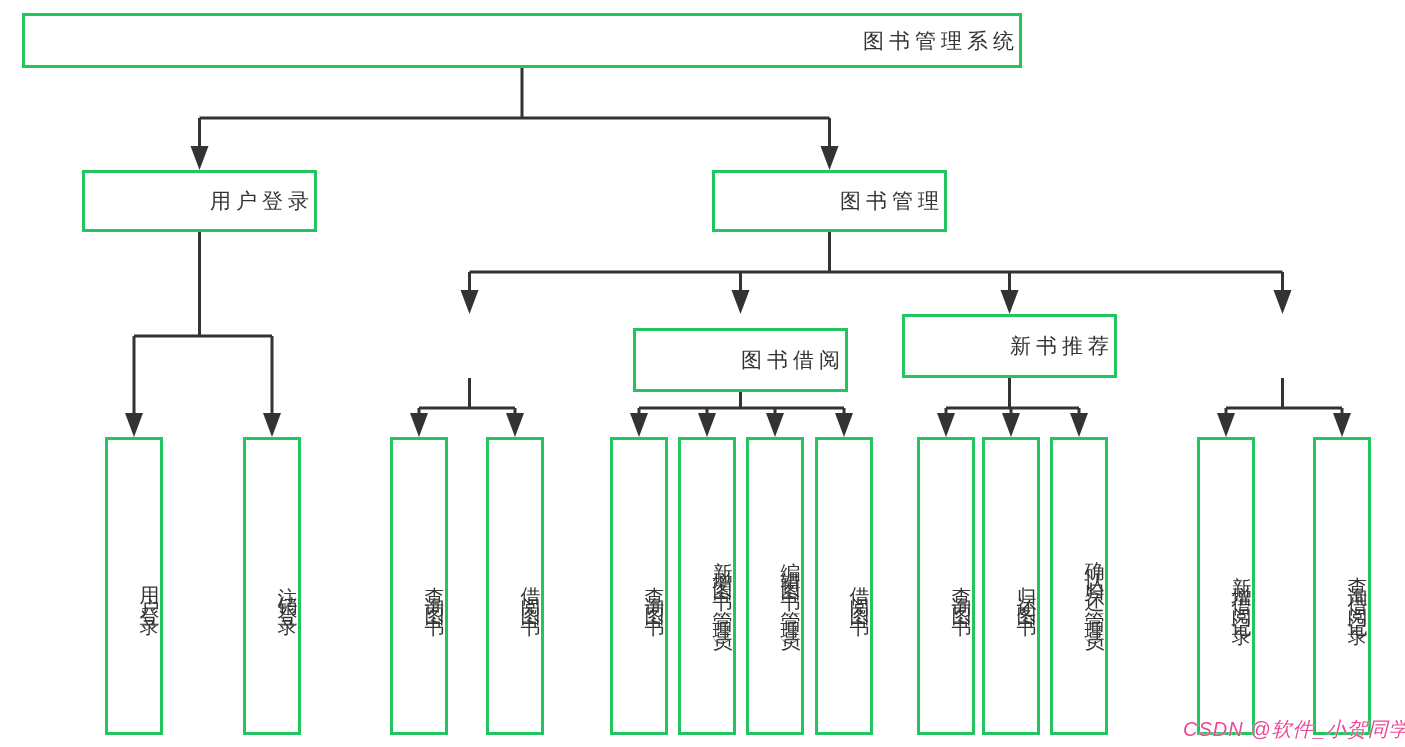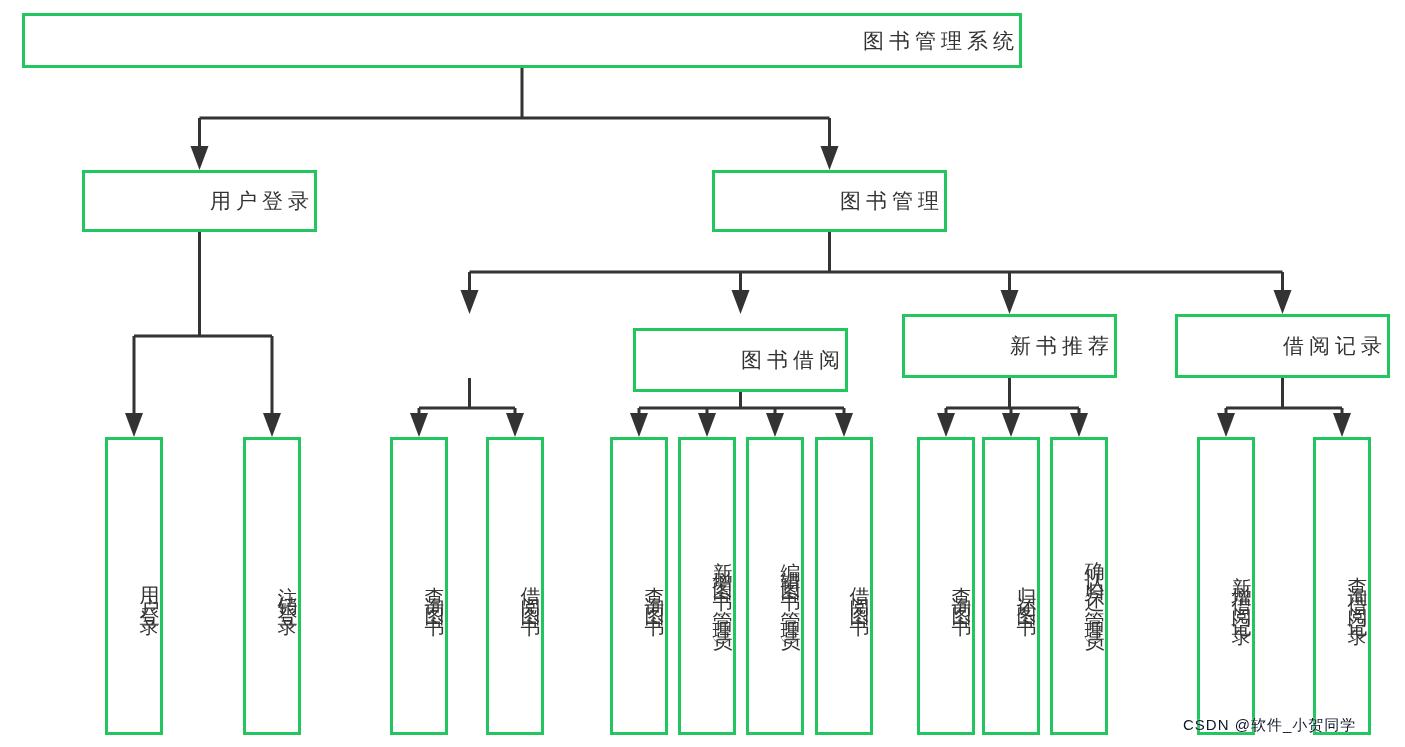--- a/index.html
+++ b/index.html
@@ -18,22 +18,23 @@
     padding-left:5px; 
   }
   .vnode { width:58px; height:298px; top:437px; }
   .vnode span {
     writing-mode:vertical-rl; text-orientation:mixed;
     font-size:20px; color:#333333; letter-spacing:10px; line-height:1;
     padding-top:10px; 
   }
   .watermark {
     position:absolute; left:1183px; top:716px; width:220px;
-    font-size:15px; color:#0f172a; letter-spacing:1px; white-space:nowrap;
+    font-size:20px; color:#ec4899; letter-spacing:1px; white-space:nowrap;
     text-shadow:0 0 2px #ffffff;
+    font-style:italic;
   }
 </style>
 </head>
 <body>
 
 <div class="canvas">
 
   <svg class="connectors" viewBox="0 0 1405 747" aria-hidden="true">
     <g stroke="#333333" stroke-width="3" fill="none">
 
@@ -84,23 +85,20 @@
   <div class="node hnode" style="left:712px;top:170px;width:235px;height:62px">
     <span>图书管理</span>
   </div>
 
   <div class="node hnode" style="left:633px;top:328px;width:215px;height:64px">
     <span>图书借阅</span>
   </div>
   <div class="node hnode" style="left:902px;top:314px;width:215px;height:64px">
     <span>新书推荐</span>
   </div>
-  <div class="node hnode" style="left:1175px;top:314px;width:215px;height:64px">
-    <span>借阅记录</span>
-  </div>
 
   <div class="node vnode" style="left:105px">
     <span>用户登录</span>
   </div>
   <div class="node vnode" style="left:243px">
     <span>注销登录</span>
   </div>
 
   <div class="node vnode" style="left:390px">
     <span>查询图书</span>

